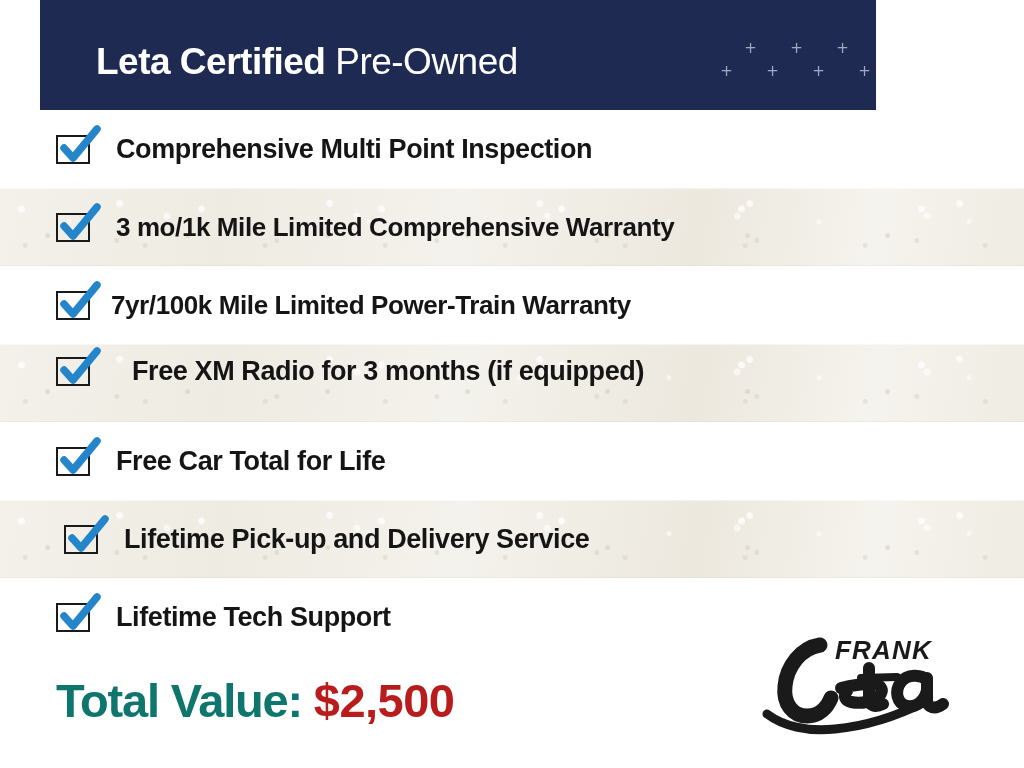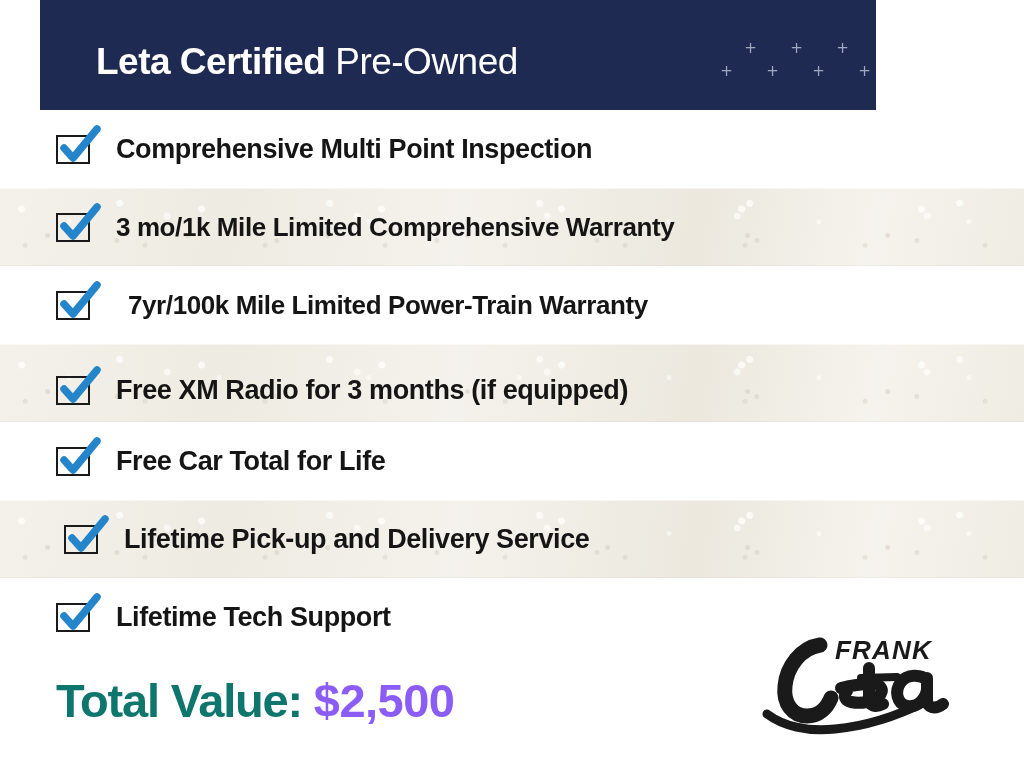--- a/index.html
+++ b/index.html
@@ -100,35 +100,35 @@
   .row-label{
     margin-left:26px;
     font-size:27px;
     line-height:32px;
     font-weight:bold;
     color:#151515;
     letter-spacing:-0.4px;
     white-space:nowrap;
     font-family:"Liberation Sans", sans-serif;
   }
-  .row-label.indent{margin-left:38px;}
+  .row-label.indent{margin-left:21px;}
   .row-label.sm{font-size:26px;}
 
   
   .total{
     position:absolute;
     left:56px;top:672px;
     font-size:47px;
     line-height:58px;
     font-weight:bold;
     letter-spacing:-1.2px;
     white-space:nowrap;
   }
   .total-label{color:#0f766e;}
-  .total-amount{color:#8b5cf6;letter-spacing:-0.5px;}
+  .total-amount{color:#b91c1c;letter-spacing:-0.5px;}
 
   
   .logo{
     position:absolute;
     left:757px;top:628px;
     width:200px;height:110px;font-style:italic;
   }
   .logo svg{width:200px;height:110px;display:block;}
 </style>
 </head>
@@ -177,21 +177,21 @@
       </div>
       <div class="row" style="top: 156px;">
         <div class="chk">
           <svg viewBox="0 0 42 40" xmlns="http://www.w3.org/2000/svg">
             <path d="M5 20 L14 30 L38 1" fill="none" stroke="#2585cb" stroke-width="7.5" stroke-linecap="round" stroke-linejoin="round"></path>
           </svg>
         </div>
         <div class="row-label indent sm">7yr/100k Mile Limited Power-Train Warranty</div>
       </div>
       <div class="band tex" style="top: 234px; height: 78px;"></div>
-      <div class="row" style="top: 241px;">
+      <div class="row" style="top: 222px; gap: 16px;">
         <div class="chk">
           <svg viewBox="0 0 42 40" xmlns="http://www.w3.org/2000/svg">
             <path d="M5 20 L14 30 L38 1" fill="none" stroke="#2585cb" stroke-width="7.5" stroke-linecap="round" stroke-linejoin="round"></path>
           </svg>
         </div>
         <div class="row-label">Free XM Radio for 3 months (if equipped)</div>
       </div>
       <div class="row" style="top: 312px;">
         <div class="chk">
           <svg viewBox="0 0 42 40" xmlns="http://www.w3.org/2000/svg">

